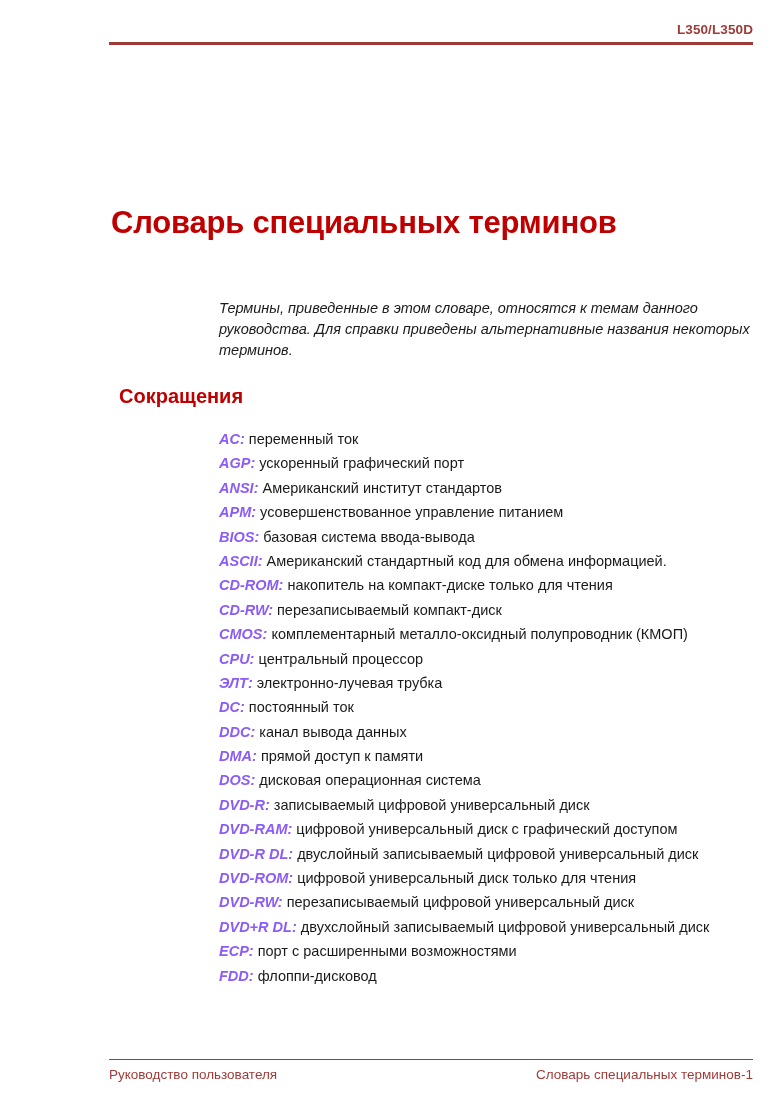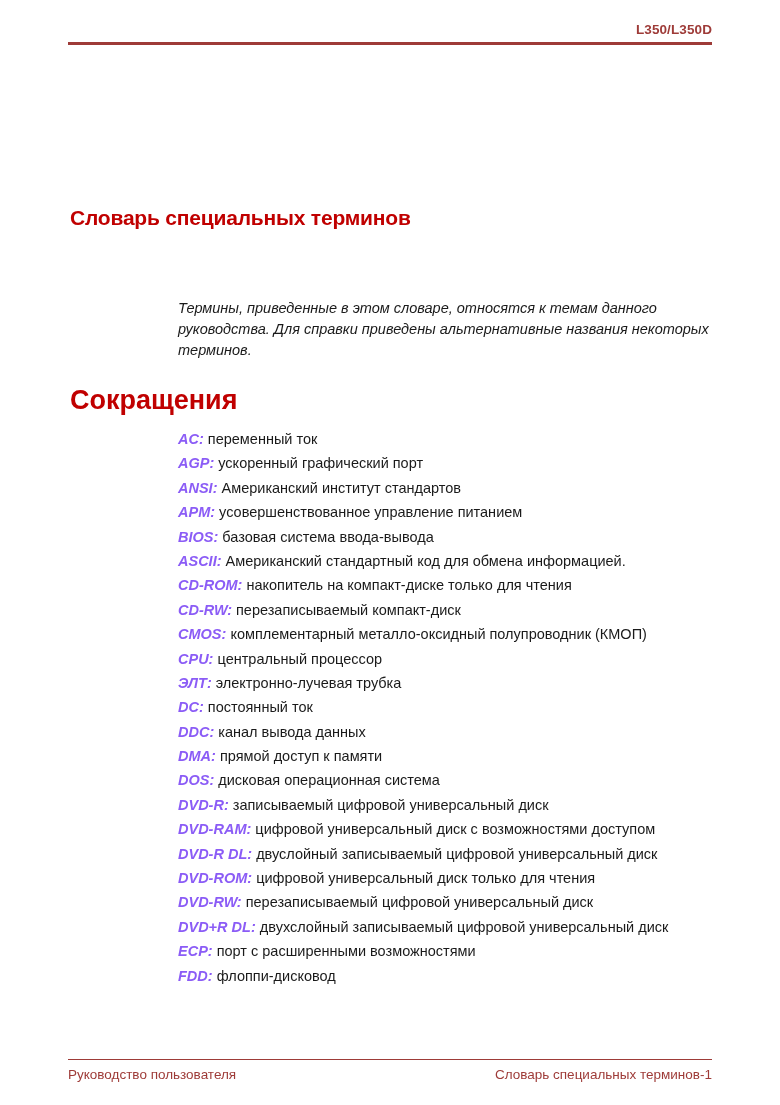--- a/index.html
+++ b/index.html
@@ -14,20 +14,21 @@
     -webkit-font-smoothing: antialiased;
     position: relative;
     overflow: hidden;
   }
 
   .page {
     position: relative;
     width: 640px;
     height: 1105px;
     box-sizing: border-box;
+    margin-left: 41px;
   }
 
   
   .page-header {
     position: absolute;
     top: 22px;
     left: 68px;
     width: 644px;
   }
   .header-text {
@@ -44,21 +45,21 @@
     background: #9e3b38;
     width: 100%;
   }
 
   
   .doc-title {
     position: absolute;
     top: 206px;
     left: 70px;
     width: 660px;
-    font-size: 21px;
+    font-size: 31px;
     font-weight: bold;
     color: #c00000;
     letter-spacing: -0.2px;
     line-height: 1.1;
     margin: 0;
   }
 
   
   .intro {
     position: absolute;
@@ -69,22 +70,22 @@
     color: #1a1a1a;
     line-height: 21px;
     margin: 0;
     font-style: italic;
   }
 
   
   .section-heading {
     position: absolute;
     top: 385px;
-    left: 70px;
-    font-size: 27px;
+    left: 78px;
+    font-size: 20px;
     font-weight: bold;
     color: #c00000;
     margin: 0;
     line-height: 1.15;
   }
 
   
   .glossary {
     position: absolute;
     top: 430px;
@@ -163,21 +164,21 @@
       <li class="glossary-entry"><span class="term">CD-ROM:</span> <span class="definition">накопитель на компакт-диске только для чтения</span></li>
       <li class="glossary-entry"><span class="term">CD-RW:</span> <span class="definition">перезаписываемый компакт-диск</span></li>
       <li class="glossary-entry"><span class="term">CMOS:</span> <span class="definition">комплементарный металло-оксидный полупроводник (КМОП)</span></li>
       <li class="glossary-entry"><span class="term">CPU:</span> <span class="definition">центральный процессор</span></li>
       <li class="glossary-entry"><span class="term">ЭЛТ:</span> <span class="definition">электронно-лучевая трубка</span></li>
       <li class="glossary-entry"><span class="term">DC:</span> <span class="definition">постоянный ток</span></li>
       <li class="glossary-entry"><span class="term">DDC:</span> <span class="definition">канал вывода данных</span></li>
       <li class="glossary-entry"><span class="term">DMA:</span> <span class="definition">прямой доступ к памяти</span></li>
       <li class="glossary-entry"><span class="term">DOS:</span> <span class="definition">дисковая операционная система</span></li>
       <li class="glossary-entry"><span class="term">DVD-R:</span> <span class="definition">записываемый цифровой универсальный диск</span></li>
-      <li class="glossary-entry"><span class="term">DVD-RAM:</span> <span class="definition">цифровой универсальный диск с возможностями доступом</span></li>
+      <li class="glossary-entry"><span class="term">DVD-RAM:</span> <span class="definition">цифровой универсальный диск с графический доступом</span></li>
       <li class="glossary-entry"><span class="term">DVD-R DL:</span> <span class="definition">двуслойный записываемый цифровой универсальный диск</span></li>
       <li class="glossary-entry"><span class="term">DVD-ROM:</span> <span class="definition">цифровой универсальный диск только для чтения</span></li>
       <li class="glossary-entry"><span class="term">DVD-RW:</span> <span class="definition">перезаписываемый цифровой универсальный диск</span></li>
       <li class="glossary-entry"><span class="term">DVD+R DL:</span> <span class="definition">двухслойный записываемый цифровой универсальный диск</span></li>
       <li class="glossary-entry"><span class="term">ECP:</span> <span class="definition">порт с расширенными возможностями</span></li>
       <li class="glossary-entry"><span class="term">FDD:</span> <span class="definition">флоппи-дисковод</span></li>
     </ul>
 
   <div class="page-footer">
     <div class="footer-rule"></div>

